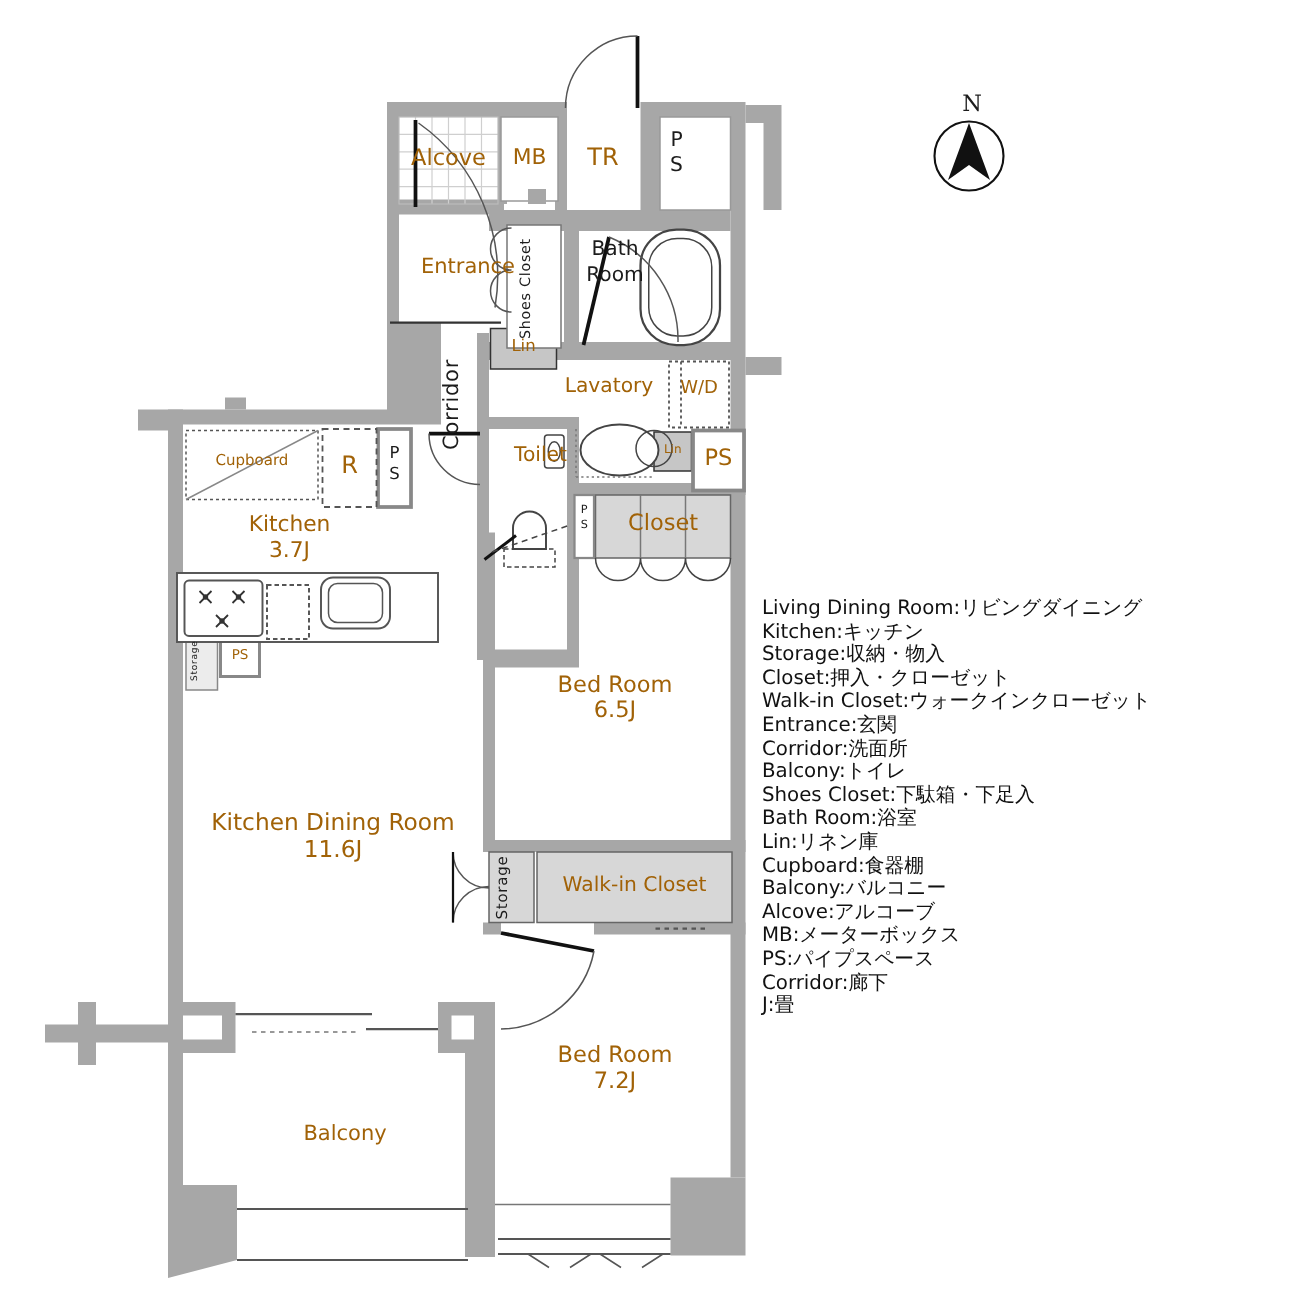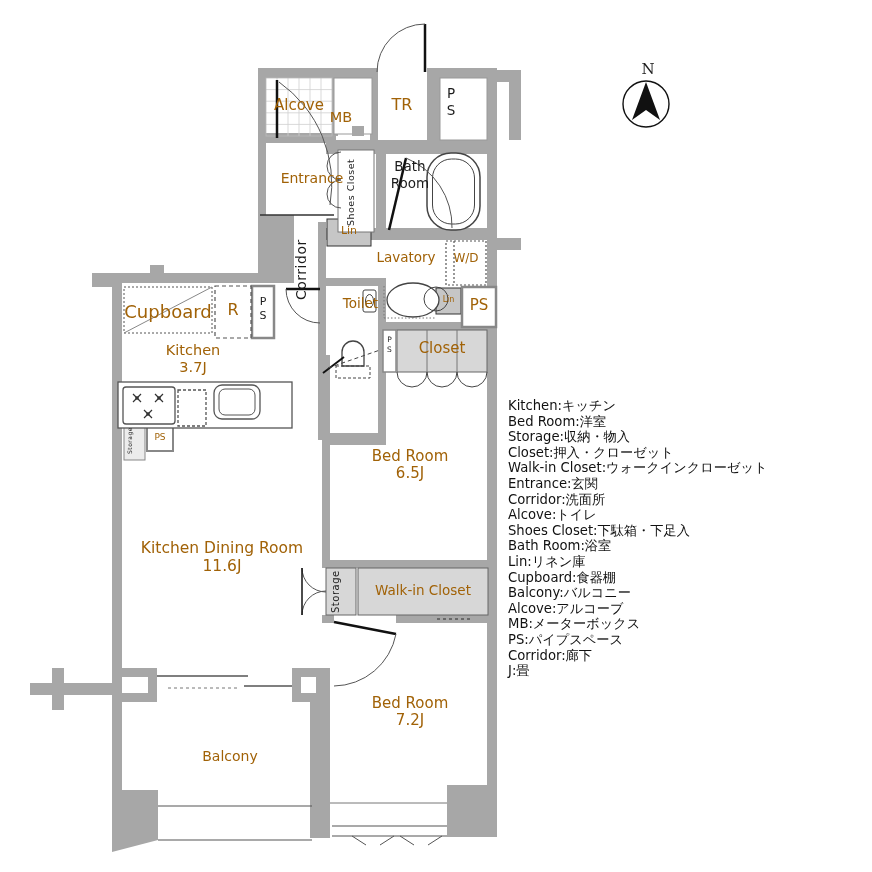--- a/index.html
+++ b/index.html
@@ -177,21 +177,21 @@
     <path d="M158,806H312 M158,840H312" stroke-width="1.2"></path>
   </g>
 
   <g>
     <circle cx="646" cy="104" r="23" fill="#ffffff" stroke="#111" stroke-width="1.4"></circle>
     <polygon points="646,82 632,120 646,110 660,120" fill="#111"></polygon>
   </g>
 </svg>
 
   <div class="lbl" style="left:266px;top:97px;width:66px;font-size:15px;">Alcove</div>
-  <div class="lbl" style="left:322px;top:97px;width:38px;font-size:14.5px;margin-top:12px;">MB</div>
+  <div class="lbl" style="left:334px;top:97px;width:38px;font-size:14.5px;">MB</div>
   <div class="lbl" style="left:377px;top:96px;width:50px;font-size:16px;">TR</div>
   <div class="stack" style="left:440px;top:85px;width:22px;font-size:13.5px;">
     <span>P</span>
     <span>S</span>
   </div>
   <div class="lbl" style="left:260px;top:170px;width:104px;font-size:14px;">Entrance</div>
   <div class="v-lbl" style="left:345px;top:153px;height:78px;width:22px;font-size:9.5px;">Shoes Closet</div>
   <div class="stack" style="left:383px;top:158px;width:54px;font-size:13.5px;">
     <span>Bath</span>
     <span>Room</span>
@@ -201,21 +201,21 @@
   <div class="lbl" style="left:354px;top:250px;width:104px;font-size:13.5px;">Lavatory</div>
   <div class="lbl" style="left:446px;top:252px;width:40px;font-size:12px;">W/D</div>
   <div class="lbl" style="left:324px;top:296px;width:54px;font-size:13.5px;text-align:right;">Toilet</div>
   <div class="lbl" style="left:436px;top:295px;width:25px;font-size:8px;">Lin</div>
   <div class="lbl" style="left:462px;top:297px;width:34px;font-size:15px;">PS</div>
   <div class="lbl" style="left:397px;top:340px;width:90px;font-size:15px;">Closet</div>
   <div class="stack" style="left:383px;top:335px;width:13px;font-size:7.5px;line-height:1.3;">
     <span>P</span>
     <span>S</span>
   </div>
-  <div class="lbl" style="left:124px;top:302px;width:88px;font-size:18px;">Cupboard</div>
+  <div class="lbl" style="left:124px;top:302px;width:88px;font-size:10px;">Cupboard</div>
   <div class="lbl" style="left:215px;top:301px;width:36px;font-size:16px;">R</div>
   <div class="stack" style="left:252px;top:295px;width:22px;font-size:11px;">
     <span>P</span>
     <span>S</span>
   </div>
   <div class="lbl" style="left:128px;top:342px;width:130px;font-size:14.5px;">
     <span>Kitchen</span>
     <span class="sz">3.7J</span>
   </div>
   <div class="v-lbl" style="left:126px;top:422px;height:37px;width:17px;font-size:6px;">Storage</div>
@@ -232,28 +232,28 @@
   <div class="lbl" style="left:358px;top:583px;width:130px;font-size:13.5px;">Walk-in Closet</div>
   <div class="lbl" style="left:340px;top:695px;width:140px;font-size:15px;">
     <span>Bed Room</span>
     <span class="sz">7.2J</span>
   </div>
   <div class="lbl" style="left:150px;top:748px;width:160px;font-size:14px;">Balcony</div>
 
   <div id="compass-n">N</div>
 
   <div id="legend">
+    <div>Living Dining Room:リビングダイニング</div>
     <div>Kitchen:キッチン</div>
-    <div>Bed Room:洋室</div>
     <div>Storage:収納・物入</div>
     <div>Closet:押入・クローゼット</div>
     <div>Walk-in Closet:ウォークインクローゼット</div>
     <div>Entrance:玄関</div>
     <div>Corridor:洗面所</div>
-    <div>Alcove:トイレ</div>
+    <div>Balcony:トイレ</div>
     <div>Shoes Closet:下駄箱・下足入</div>
     <div>Bath Room:浴室</div>
     <div>Lin:リネン庫</div>
     <div>Cupboard:食器棚</div>
     <div>Balcony:バルコニー</div>
     <div>Alcove:アルコーブ</div>
     <div>MB:メーターボックス</div>
     <div>PS:パイプスペース</div>
     <div>Corridor:廊下</div>
     <div>J:畳</div>

